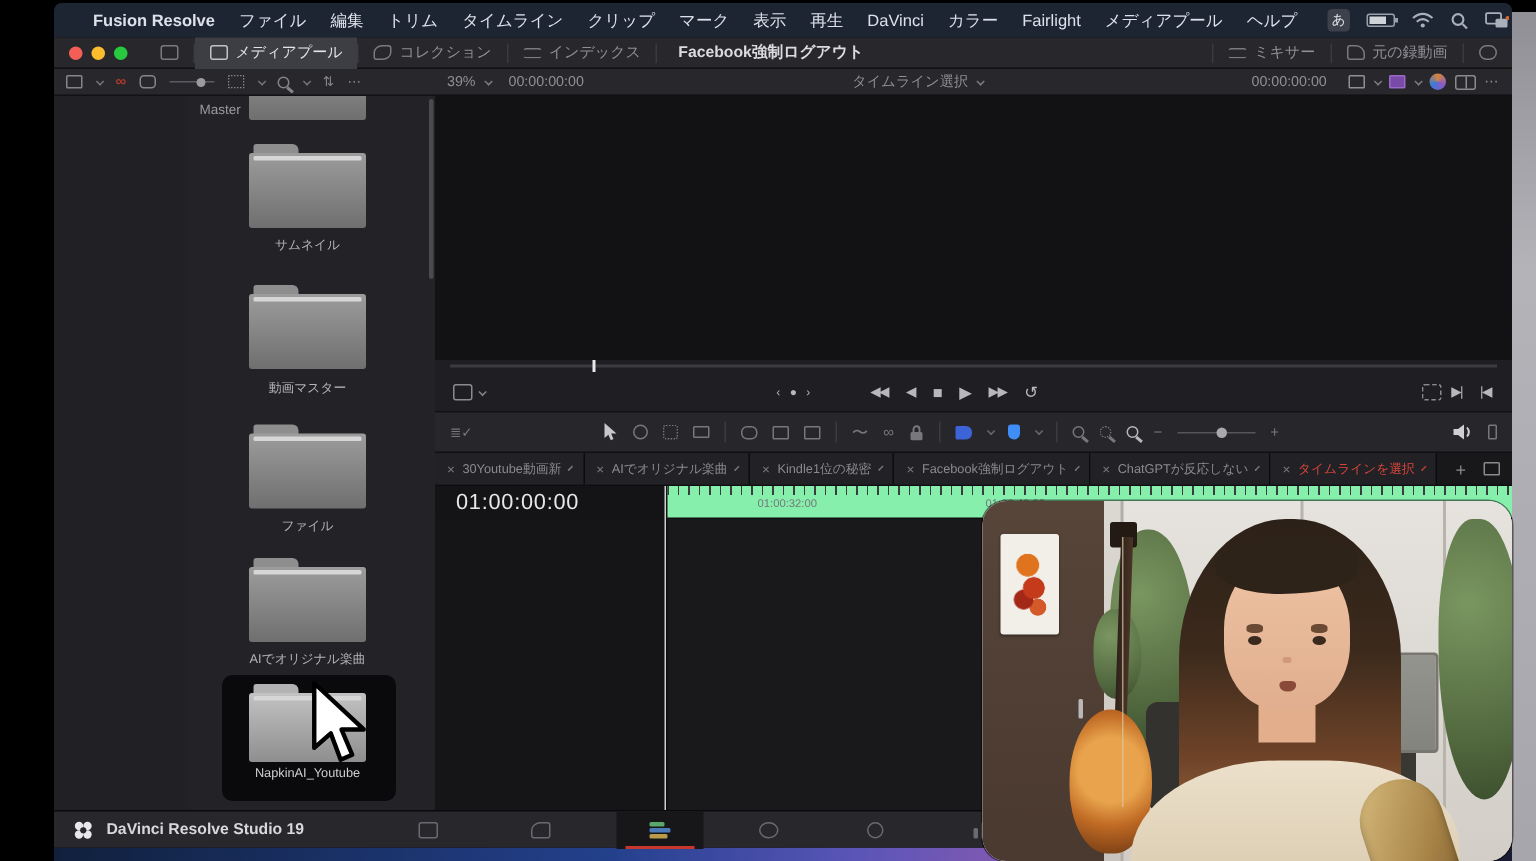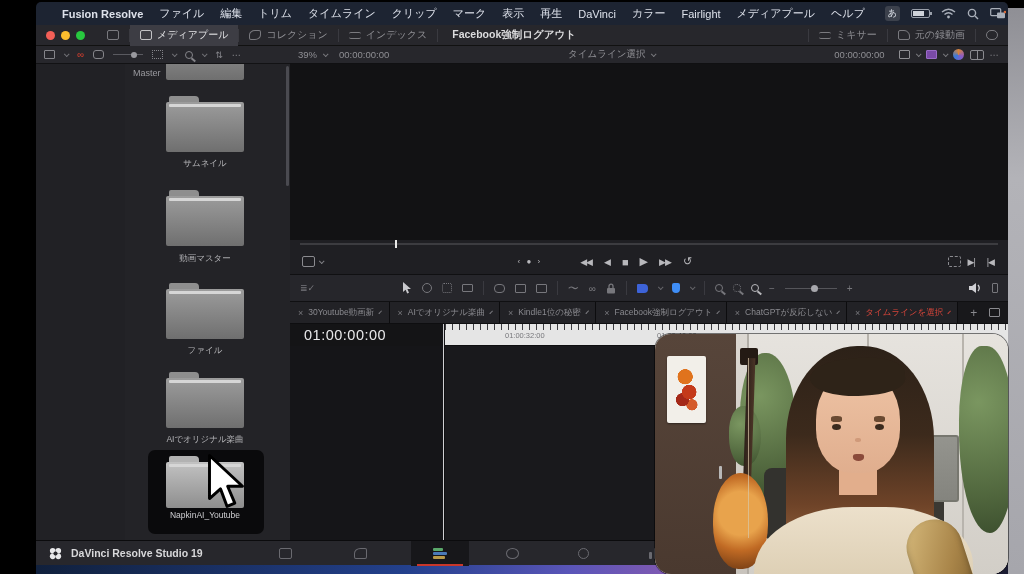--- a/index.html
+++ b/index.html
@@ -97,21 +97,21 @@
   
   .tabs { position:absolute; left:254px; top:277px; width:718px; height:22px; background:#18181b;
     display:flex; align-items:stretch; color:#8a8a8f; font-size:8.5px; border-bottom:1px solid #0e0e10; }
   .tab { display:flex; align-items:center; gap:5px; padding:0 8px; border-right:1px solid #0c0c0e;
     background:#222226; white-space:nowrap; overflow:hidden; }
   .tab .x { font-size:9px; color:#77777c; }
   .tab.red { color:#d8453a; }
   .tab-add { display:flex; align-items:center; padding:0 12px; color:#8a8a8f; font-size:12px; }
 
   
-  .ruler { position:absolute; left:254px; top:299px; width:718px; height:22px; background:#e5e5e5; border-bottom:1px solid #0e0e10; }
+  .ruler { position:absolute; left:254px; top:299px; width:718px; height:22px; background:#86efac; border-bottom:1px solid #0e0e10; }
   .tc-box { position:absolute; left:0; top:0; width:155px; height:22px; background:#141416;
     display:flex; align-items:center; padding-left:14px; color:#e8e8ea; font-size:14.5px;
     font-family:"Liberation Sans","DejaVu Sans",sans-serif; letter-spacing:.5px; }
   .ruler .ticks { position:absolute; left:155px; right:0; top:0; height:6px;
     background:repeating-linear-gradient(90deg,#3c3c40 0 1px,transparent 1px 7px); }
   .rlabel { position:absolute; top:7px; font-size:7.5px; color:#77777b; }
   .tracks { position:absolute; left:254px; top:321px; width:718px; height:194px; background:#19191c; }
   .tracks .thead { position:absolute; left:0; top:0; width:155px; height:194px; background:#151518; border-right:1px solid #0e0e10; }
   .playhead { position:absolute; left:407px; top:299px; width:1px; height:216px; background:#cfcfd2; }
 

